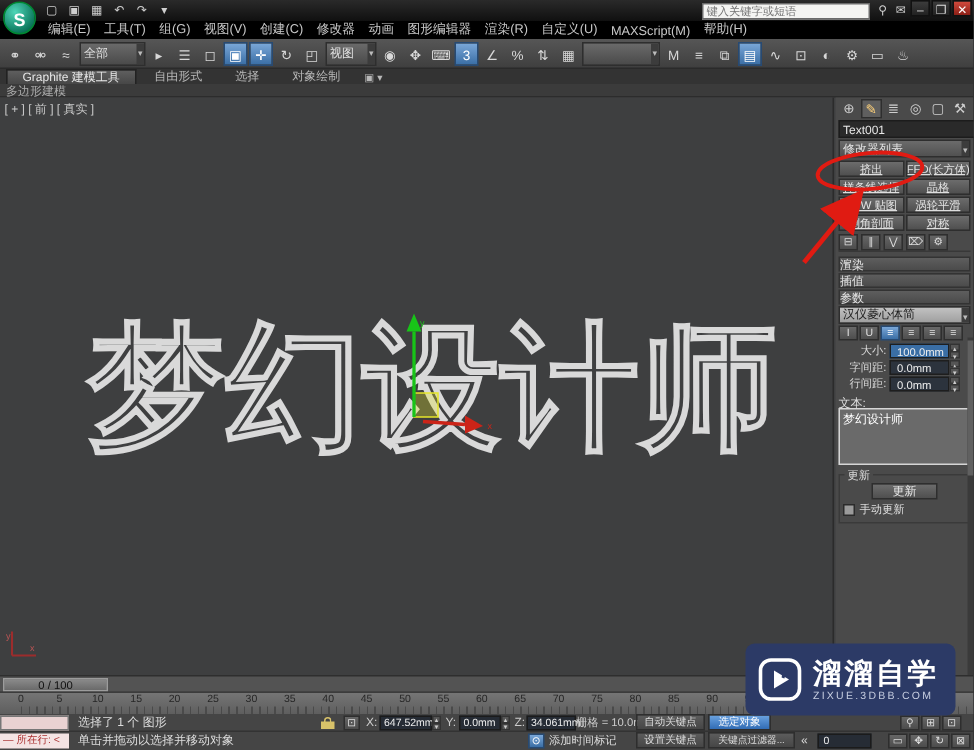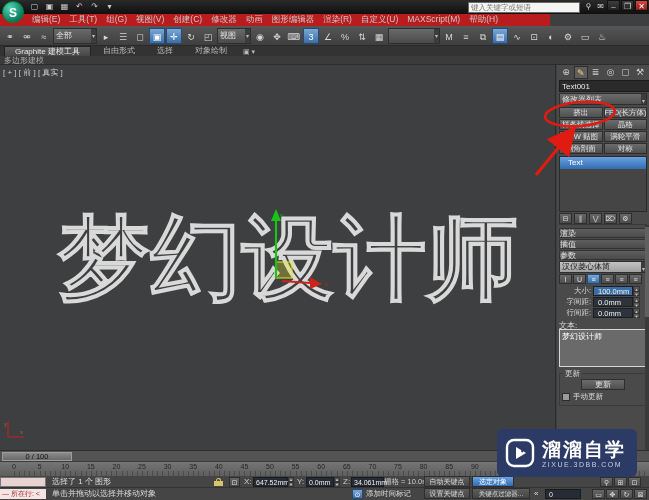--- a/index.html
+++ b/index.html
@@ -22,22 +22,22 @@
   #searchbox { position:absolute; left:468px; top:1.5px; width:112px; height:11px;
     background:#f4f4f2; border:1px solid #6a6a6a; font-size:7.5px; color:#555; padding:0 2px; }
   #infocenter { position:absolute; left:583px; top:1px; display:flex; gap:1px; }
   .ic-ic { width:11px; height:12px; font-size:8px; color:#cfcfcf; text-align:center; line-height:12px; }
   #winbtns { position:absolute; right:1px; top:0; display:flex; gap:1px; }
   .wbtn { width:13px; height:11px; font-size:8px; color:#ddd; text-align:center; line-height:11px;
     background:linear-gradient(#3c3c3c,#222); border:1px solid #111; }
   .wbtn.close { background:linear-gradient(#d24b3e,#8c1f16); color:#fff; }
 
   
-  #menubar { position:absolute; left:0; top:14px; width:550px; height:12px; background:#b91c1c;
-    display:flex; align-items:flex-start; padding-left:32px; gap:9px; }
+  #menubar { position:absolute; left:0; top:14px; width:649px; height:12px; background:#000000;
+    display:flex; align-items:center; padding-left:32px; gap:9px; }
   .menu-item { color:#c8c8c8; font-size:8.5px; white-space:nowrap; }
 
   
   #toolbar { position:absolute; left:0; top:26px; width:649px; height:20px;
     background:linear-gradient(#565656,#3f3f3f); border-bottom:1px solid #2a2a2a;
     display:flex; align-items:center; gap:1px; padding-left:2px; }
   .tbi { width:16px; height:16px; color:#d8d8d8; font-size:9px; text-align:center; line-height:16px;
     border:1px solid transparent; flex:none; overflow:hidden; }
   .tbi.act { background:linear-gradient(#7aa7d8,#3a6ea5); border:1px solid #274a73; color:#fff; }
   .tbdd { background:linear-gradient(#6a6a6a,#4a4a4a); border:1px solid #2e2e2e; color:#e2e2e2;
@@ -67,21 +67,21 @@
   #cpanel { position:absolute; left:557px; top:65px; width:92px; height:385px; background:#4a4a4a;
     padding:1px 2px 0 2px; font-size:8px; color:#ddd; }
   #cptabs { display:flex; gap:1px; height:13px; margin-bottom:1px; }
   .cptab { width:14px; height:13px; text-align:center; line-height:13px; font-size:9px; color:#cfcfcf; }
   .cptab.act { background:#5f5f5f; border:1px solid #2e2e2e; color:#ffd27a; }
   #namerow { display:flex; gap:2px; height:12px; margin-bottom:1px; }
   #objname { flex:1; background:#2a2a2a; border:1px solid #1c1c1c; color:#e8e8e8; font-size:8px; padding:0 2px; height:12px; }
   #modlist { display:flex; height:12px; background:linear-gradient(#6b6b6b,#515151); border:1px solid #2e2e2e;
     align-items:center; margin-bottom:2px; }
   #modlist .lbl { flex:1; font-size:8px; padding-left:2px; color:#e5e5e5; }
-  #modgrid { display:grid; grid-template-columns:1fr 1fr; gap:1px; margin-bottom:2px; }
+  #modgrid { display:grid; grid-template-columns:1fr 1fr; gap:1px; margin-bottom:2px;text-decoration:underline; }
   .modbtn { height:11px; background:linear-gradient(#6c6c6c,#4f4f4f); border:1px solid #2e2e2e;
     color:#e3e3e3; font-size:7.5px; line-height:10px; text-align:center; white-space:nowrap; overflow:hidden;
     font-family:inherit; }
   #stackbox { height:56px; background:#454545; border:1px solid #2a2a2a; margin-bottom:1px; }
   .stackitem { height:12px; line-height:12px; padding-left:8px; font-size:8px; }
   .stackitem.sel { background:linear-gradient(#6aa2e0,#316cb4); color:#fff; }
   #stacktools { display:flex; gap:2px; height:12px; align-items:center; border-bottom:1px solid #383838;
     padding-bottom:1px; margin-bottom:3px; }
   .stool { width:13px; height:11px; background:linear-gradient(#666,#4c4c4c); border:1px solid #2e2e2e;
     text-align:center; line-height:10px; font-size:7px; color:#ddd; }
@@ -318,23 +318,20 @@
     <div id="modgrid">
         <button class="modbtn">挤出</button>
         <button class="modbtn">FFD(长方体)</button>
         <button class="modbtn">样条线选择</button>
         <button class="modbtn">晶格</button>
         <button class="modbtn">UVW 贴图</button>
         <button class="modbtn">涡轮平滑</button>
         <button class="modbtn">倒角剖面</button>
         <button class="modbtn">对称</button>
       </div>
-    <div id="stackbox">
-        <div class="stackitem sel">Text</div>
-      </div>
     <div id="stacktools">
         <span class="stool">⊟</span>
         <span class="stool">∥</span>
         <span class="stool">⋁</span>
         <span class="stool">⌦</span>
         <span class="stool">⚙</span>
       </div>
     <div class="rollout"><span class="pm">+</span><span>渲染</span></div>
     <div class="rollout"><span class="pm">+</span><span>插值</span></div>
     <div class="rollout"><span class="pm">-</span><span>参数</span></div>

